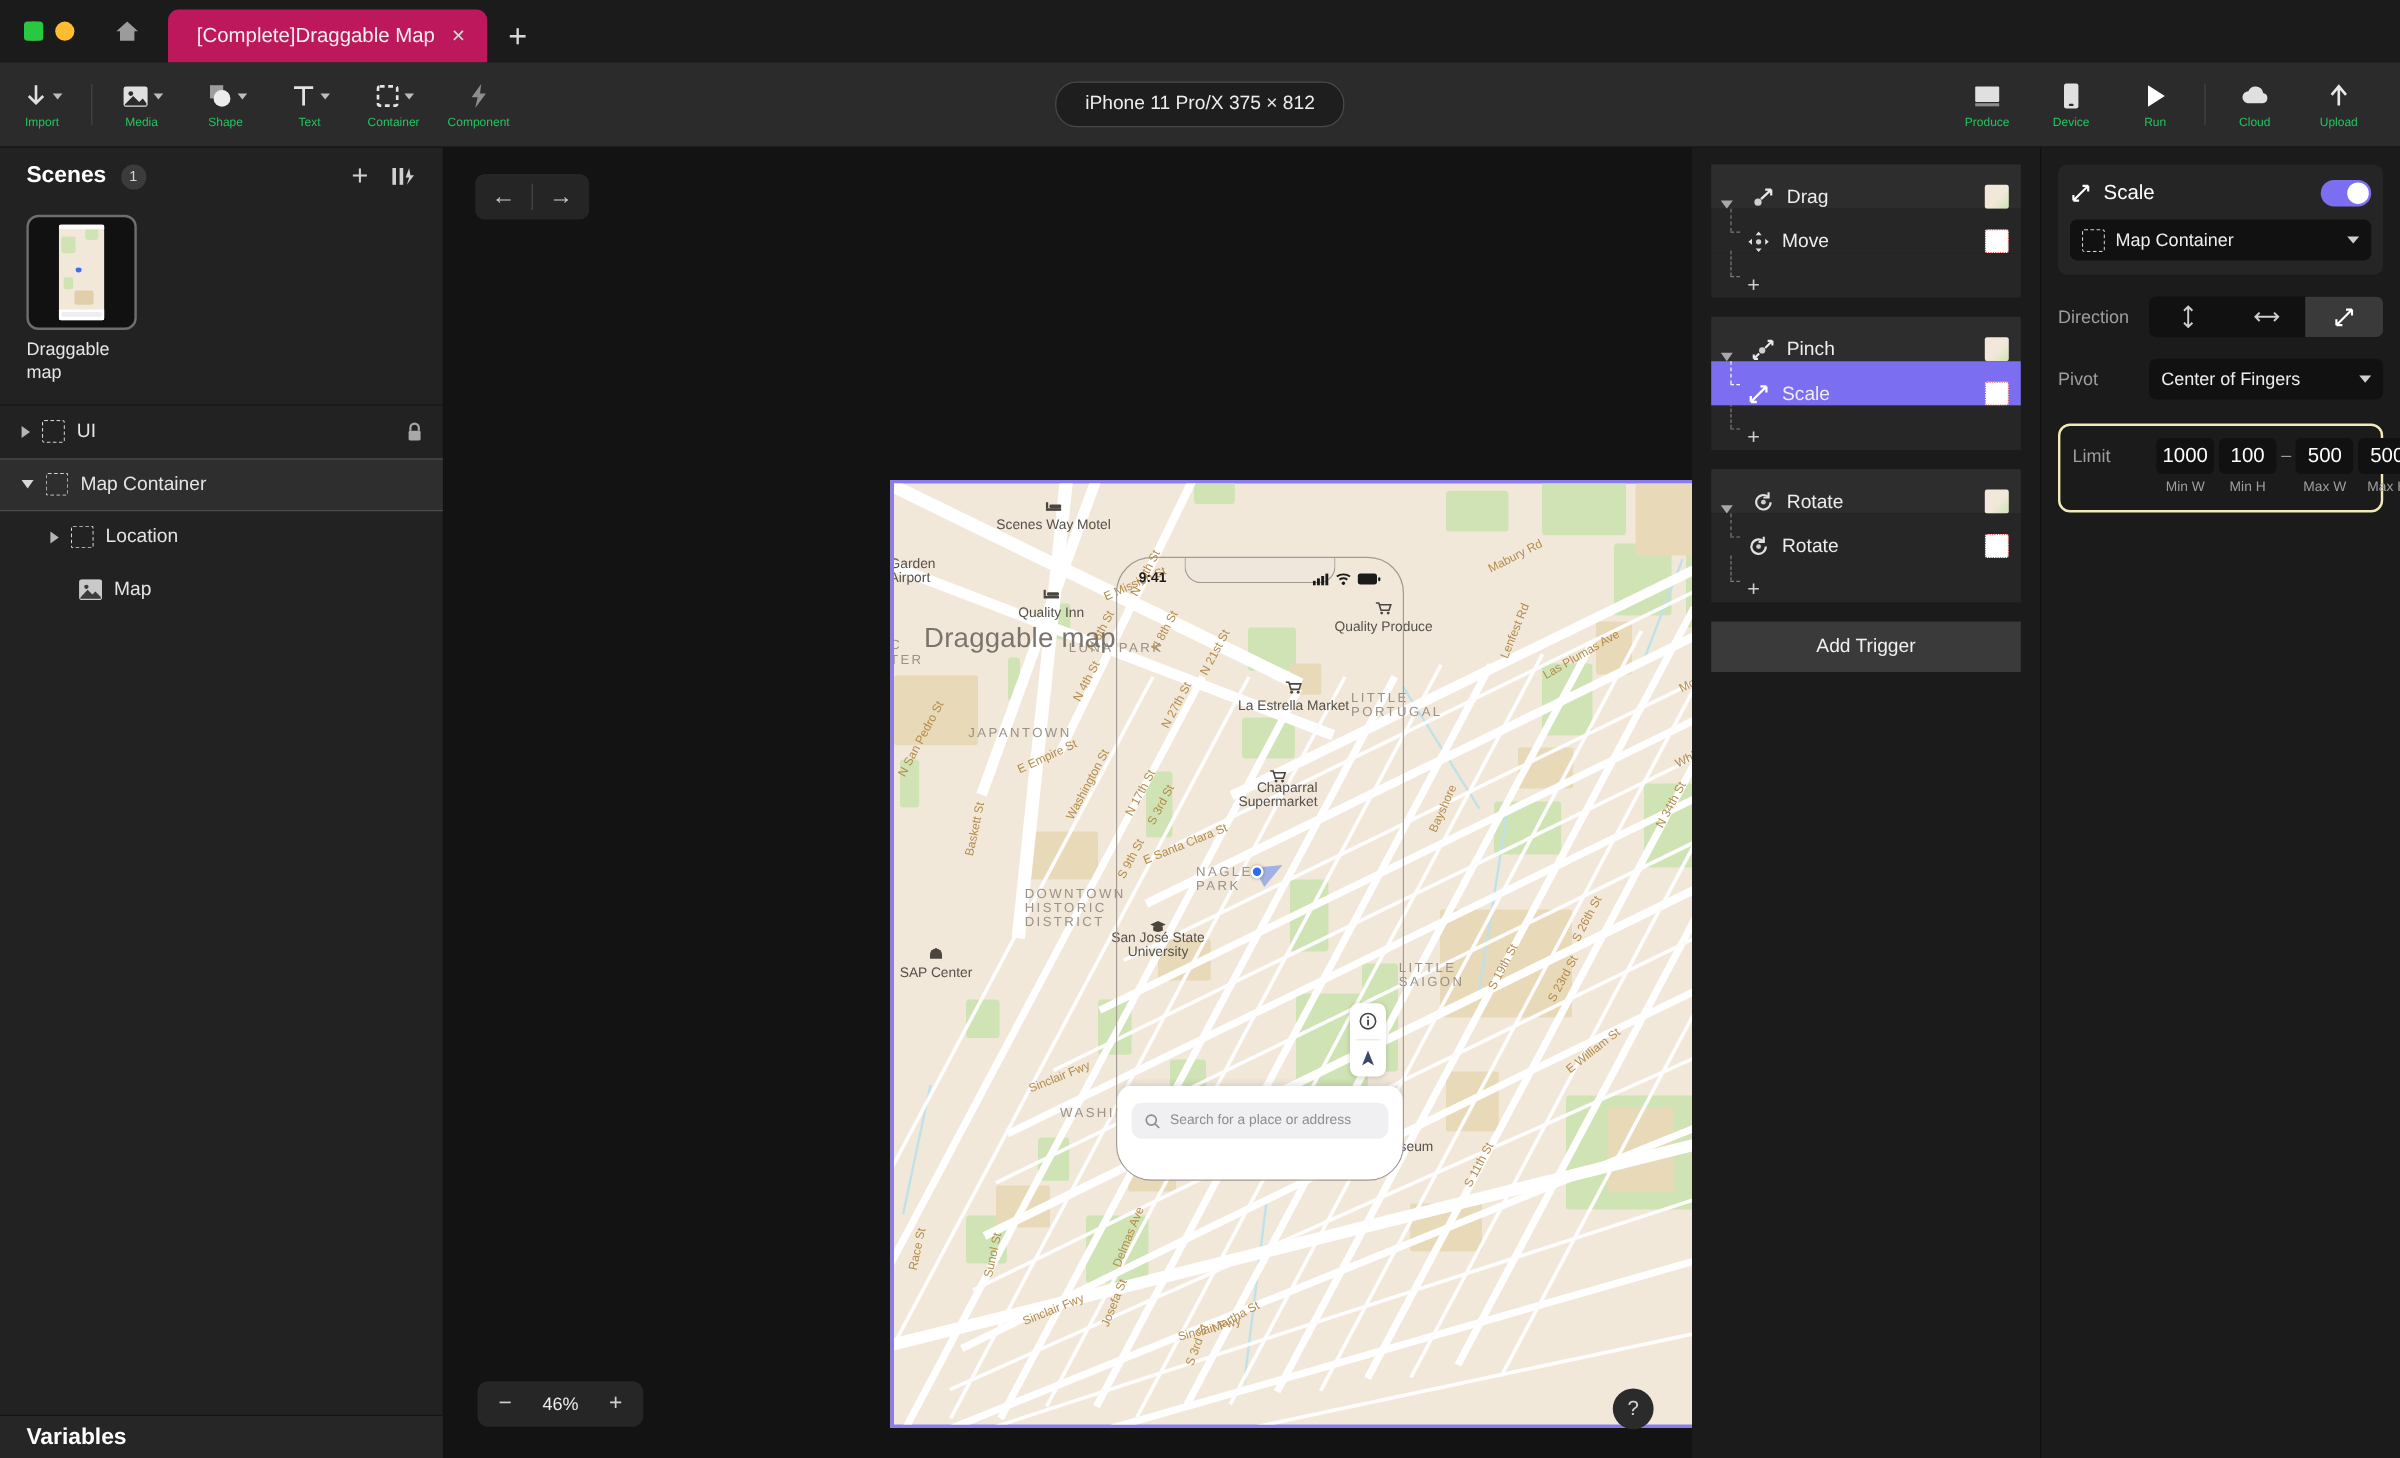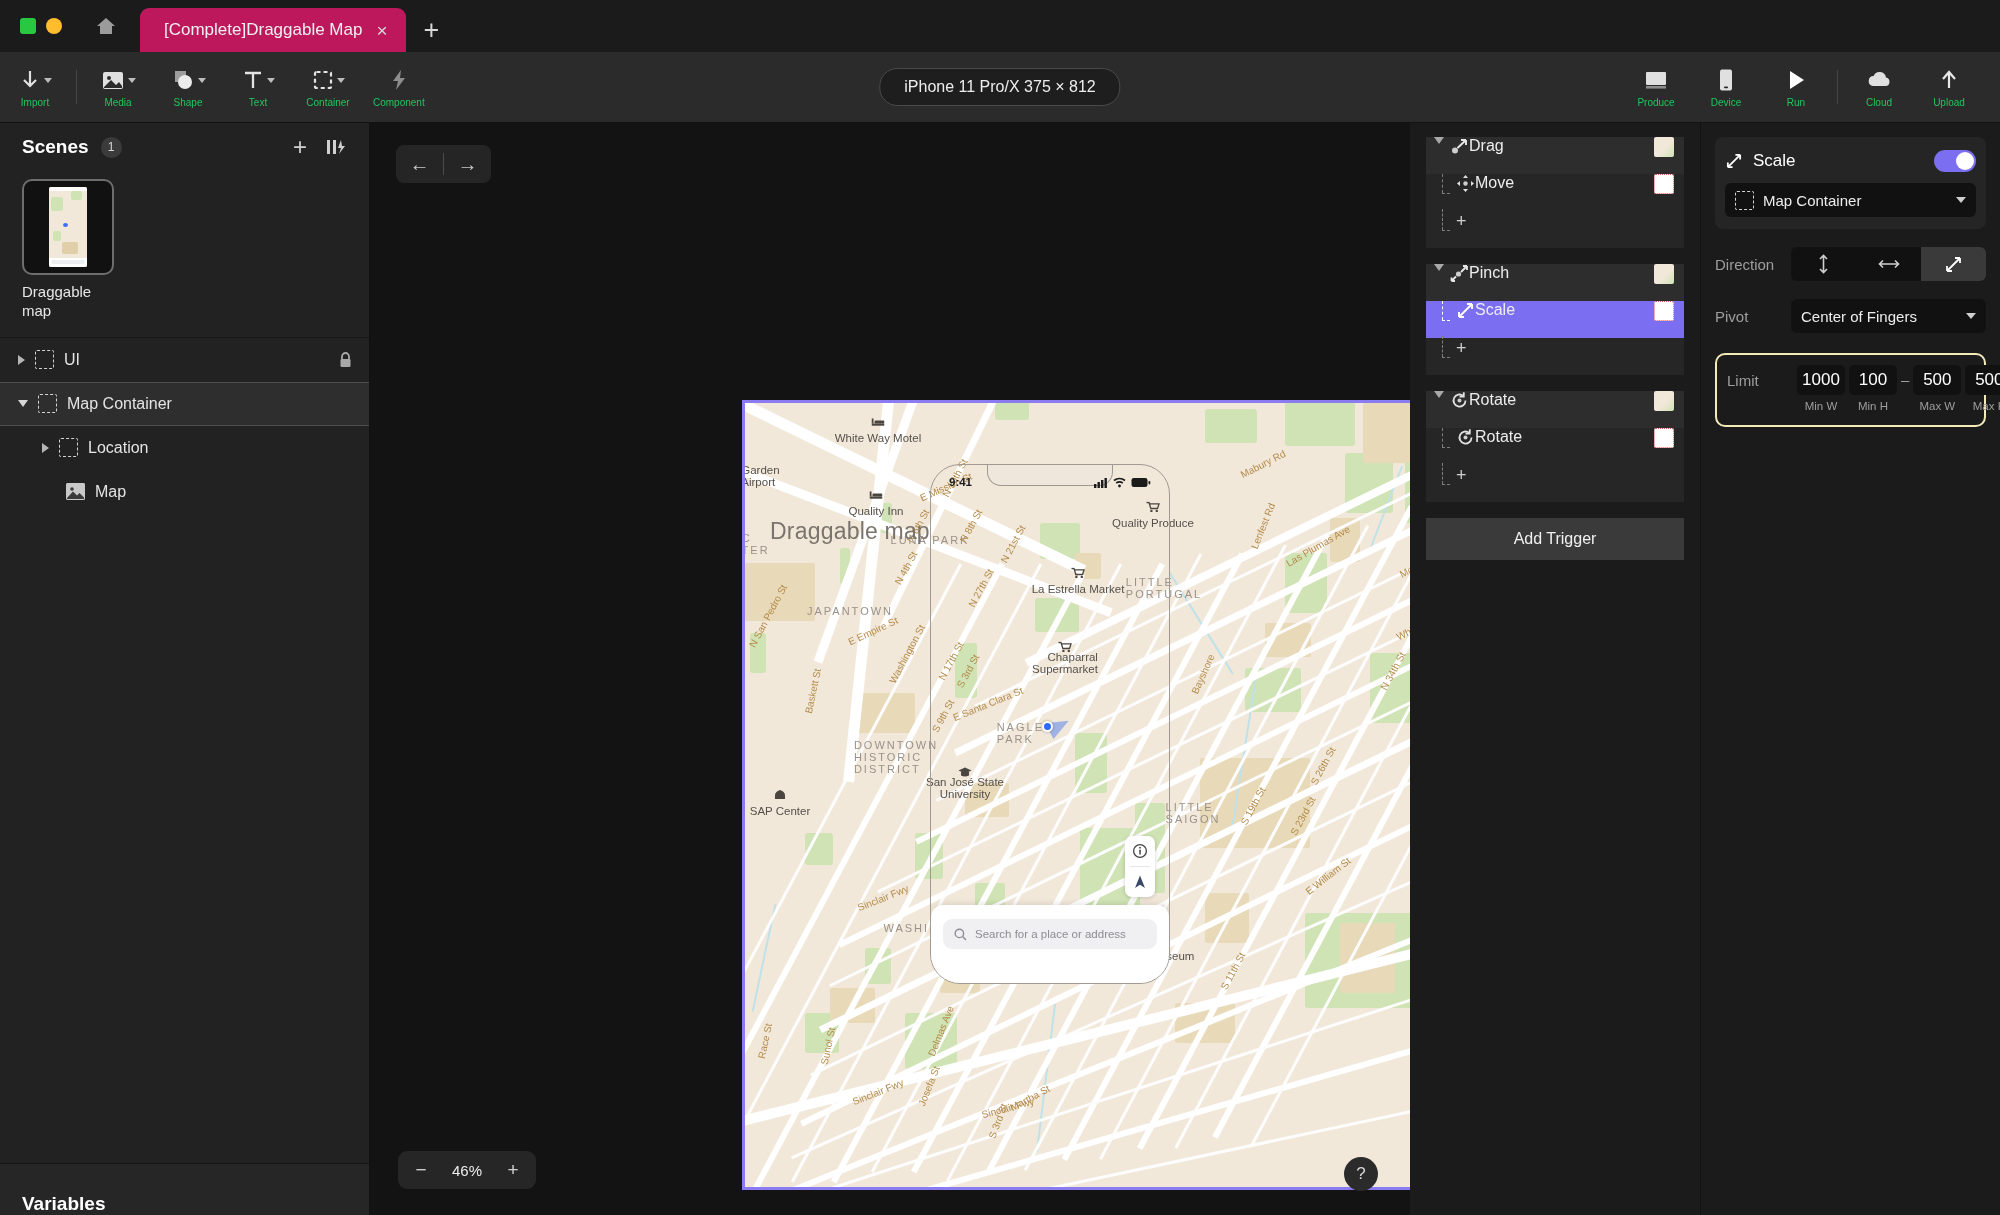--- a/index.html
+++ b/index.html
@@ -81,22 +81,22 @@
   }
   .layer-row.selected { background: #2e2e2e; border-top: 1px solid #4d4d4d; border-bottom: 1px solid #4d4d4d; }
   .tw { width: 14px; display:flex; align-items:center; justify-content:center; }
   .tw.r { width: 0; height: 0; border-top: 5px solid transparent; border-bottom: 5px solid transparent; border-left: 7px solid #b5b5b5; }
   .tw.d { width: 0; height: 0; border-left: 5px solid transparent; border-right: 5px solid transparent; border-top: 7px solid #d8d8d8; }
   .dashbox { width: 19px; height: 19px; border: 1.6px dashed #d3d3d3; border-radius: 2px; flex: 0 0 19px; }
   .imgbox { width: 19px; height: 17px; background: #c9c9c9; border-radius: 2px; position: relative; flex: 0 0 19px; }
   .lock { margin-left: auto; }
   .indent1 { padding-left: 42px; } .indent2 { padding-left: 66px; }
   .variables-bar {
-    margin-top: auto; height: 52px; background: #262626; border-top: 1px solid #141414;
-    display: flex; align-items: flex-end; padding: 0 22px;
+    margin-top: auto; height: 36px; background: #262626; border-top: 1px solid #141414;
+    display: flex; align-items: center; padding: 0 22px;
   }
 
   
   .canvas { flex: 1; position: relative; background: #131313; overflow: hidden; min-width: 0; }
   .nav-arrows {
     position: absolute; left: 26px; top: 22px; background: #252525; border-radius: 8px;
     display: flex; align-items: center; height: 38px; z-index: 5;
   }
   .nav-arrows .ab { width: 47px; height: 38px; display: flex; align-items: center; justify-content: center; cursor: pointer; color: #c9c9c9; font-size: 20px; }
   .nav-arrows .vs { width: 1px; height: 22px; background: #4a4a4a; }
@@ -167,21 +167,21 @@
     background: #2b2b2b; color: #d6d6d6; display: flex; align-items: center; justify-content: center;
     font-size: 17px; cursor: pointer; z-index: 7;
   }
 
   
   .triggers {
     width: 290px; flex: 0 0 290px; background: #1b1b1b; padding: 14px 16px 0 16px; overflow: hidden;
   }
   .tgroup { margin-bottom: 16px; }
   .trow {
-    display: flex; align-items: flex-start; height: 37px; cursor: pointer; font-size: 16px; color: #ededed;
+    display: flex; align-items: flex-end; height: 37px; gap: 10px; cursor: pointer; font-size: 16px; color: #ededed;
   }
   .trow.header { background: #2d2d2d; padding: 0 10px 0 6px; }
   .trow.action { background: #262626; padding-left: 30px; padding-right: 10px; position: relative; }
   .trow.action.sel { background: #7c6ef0; }
   .trow.addrow { background: #262626; padding-left: 30px; position: relative; color: #cfcfcf; font-size: 18px; }
   .gcaret { width: 0; height: 0; border-left: 5px solid transparent; border-right: 5px solid transparent; border-top: 7px solid #a8a8a8; margin: 0 6px 0 2px; }
   .dash-v { position: absolute; left: 16px; top: 0; bottom: 50%; border-left: 1px dashed #7d7d7d; }
   .dash-h { position: absolute; left: 16px; top: 50%; width: 8px; border-top: 1px dashed #7d7d7d; }
   .dash-full { position: absolute; left: 16px; top: -2px; bottom: 50%; border-left: 1px dashed #7d7d7d; }
   .swatch-map { width: 20px; height: 20px; border-radius: 2px; margin-left: auto; overflow: hidden; }
@@ -567,21 +567,21 @@
                 <div>San Jose Flea Market</div>
               </div>
               <div class="poi-ic" style="left: 133px; top: 19px; transform: translate(-50%, -50%);">
                 <svg width="13" height="9" viewBox="0 0 13 9">
                   <rect x="0" y="6" width="13" height="2.2" fill="#4a453f"></rect>
                   <rect x="0" y="1" width="2" height="5" fill="#4a453f"></rect>
                   <rect x="3" y="3" width="10" height="3" rx="1.2" fill="#4a453f"></rect>
                 </svg>
               </div>
               <div class="mlabel place" style="left: 133px; top: 35px; transform: translate(-50%, -50%);">
-                <div>White Way Motel</div>
+                <div>Scenes Way Motel</div>
               </div>
               <div class="mlabel place" style="left: -12px; top: 73px; transform: translate(-50%, -50%);">
                 <div>Wyndham Garden</div>
                 <div>San Jose Airport</div>
               </div>
               <div class="poi-ic" style="left: 131px; top: 92px; transform: translate(-50%, -50%);">
                 <svg width="13" height="9" viewBox="0 0 13 9">
                   <rect x="0" y="6" width="13" height="2.2" fill="#4a453f"></rect>
                   <rect x="0" y="1" width="2" height="5" fill="#4a453f"></rect>
                   <rect x="3" y="3" width="10" height="3" rx="1.2" fill="#4a453f"></rect>

